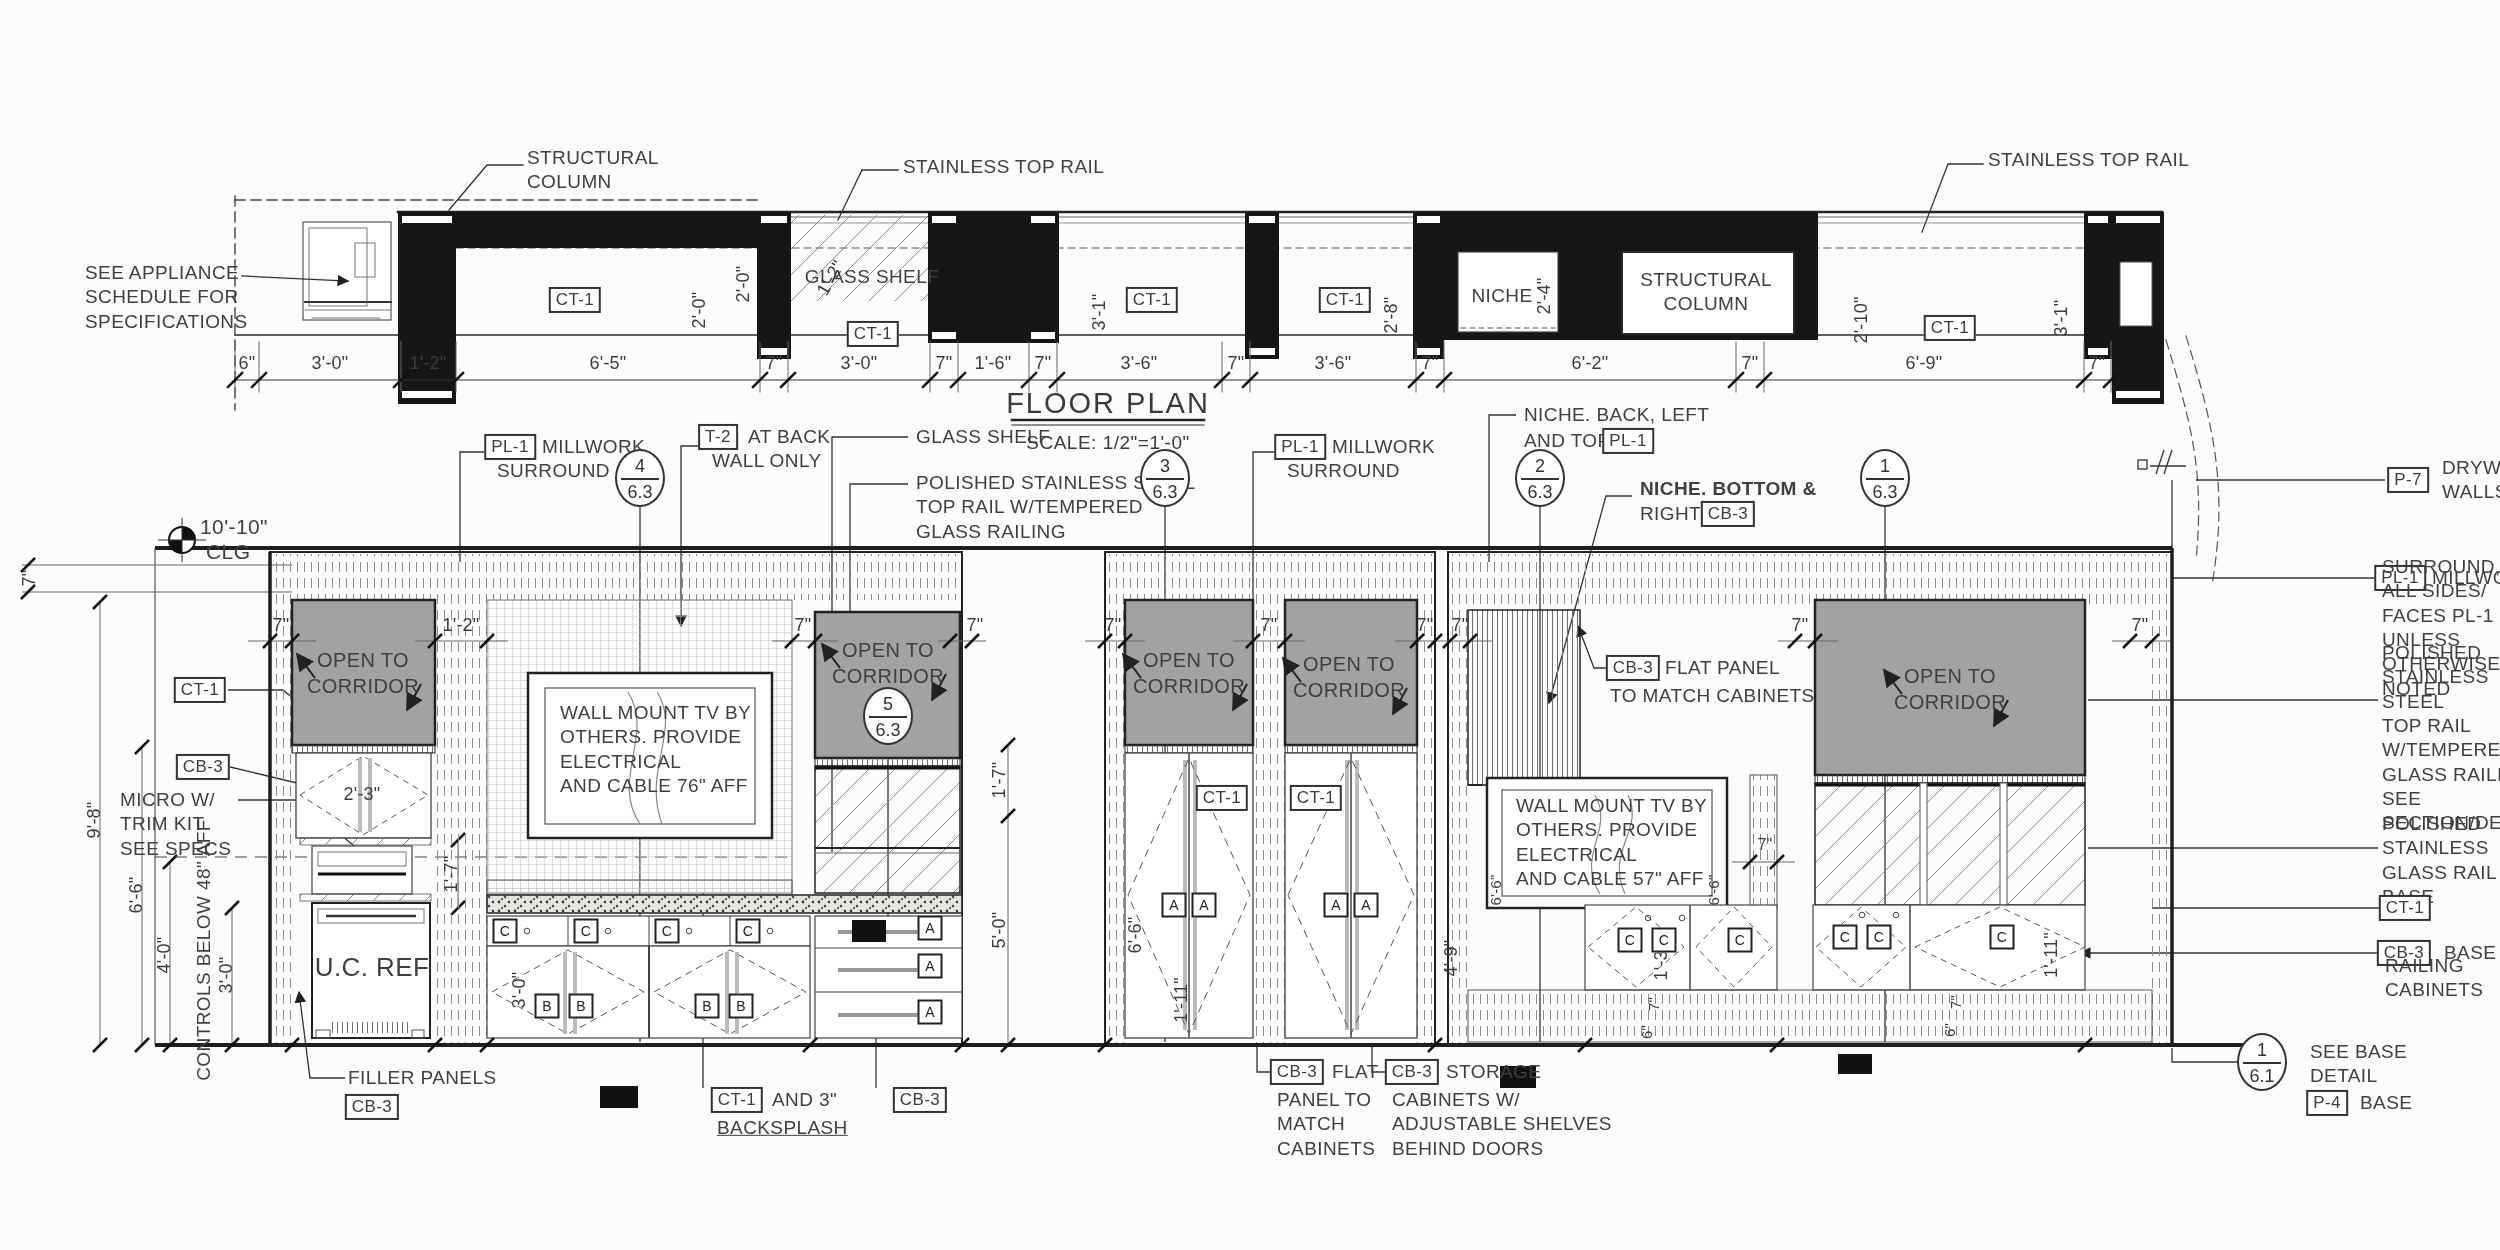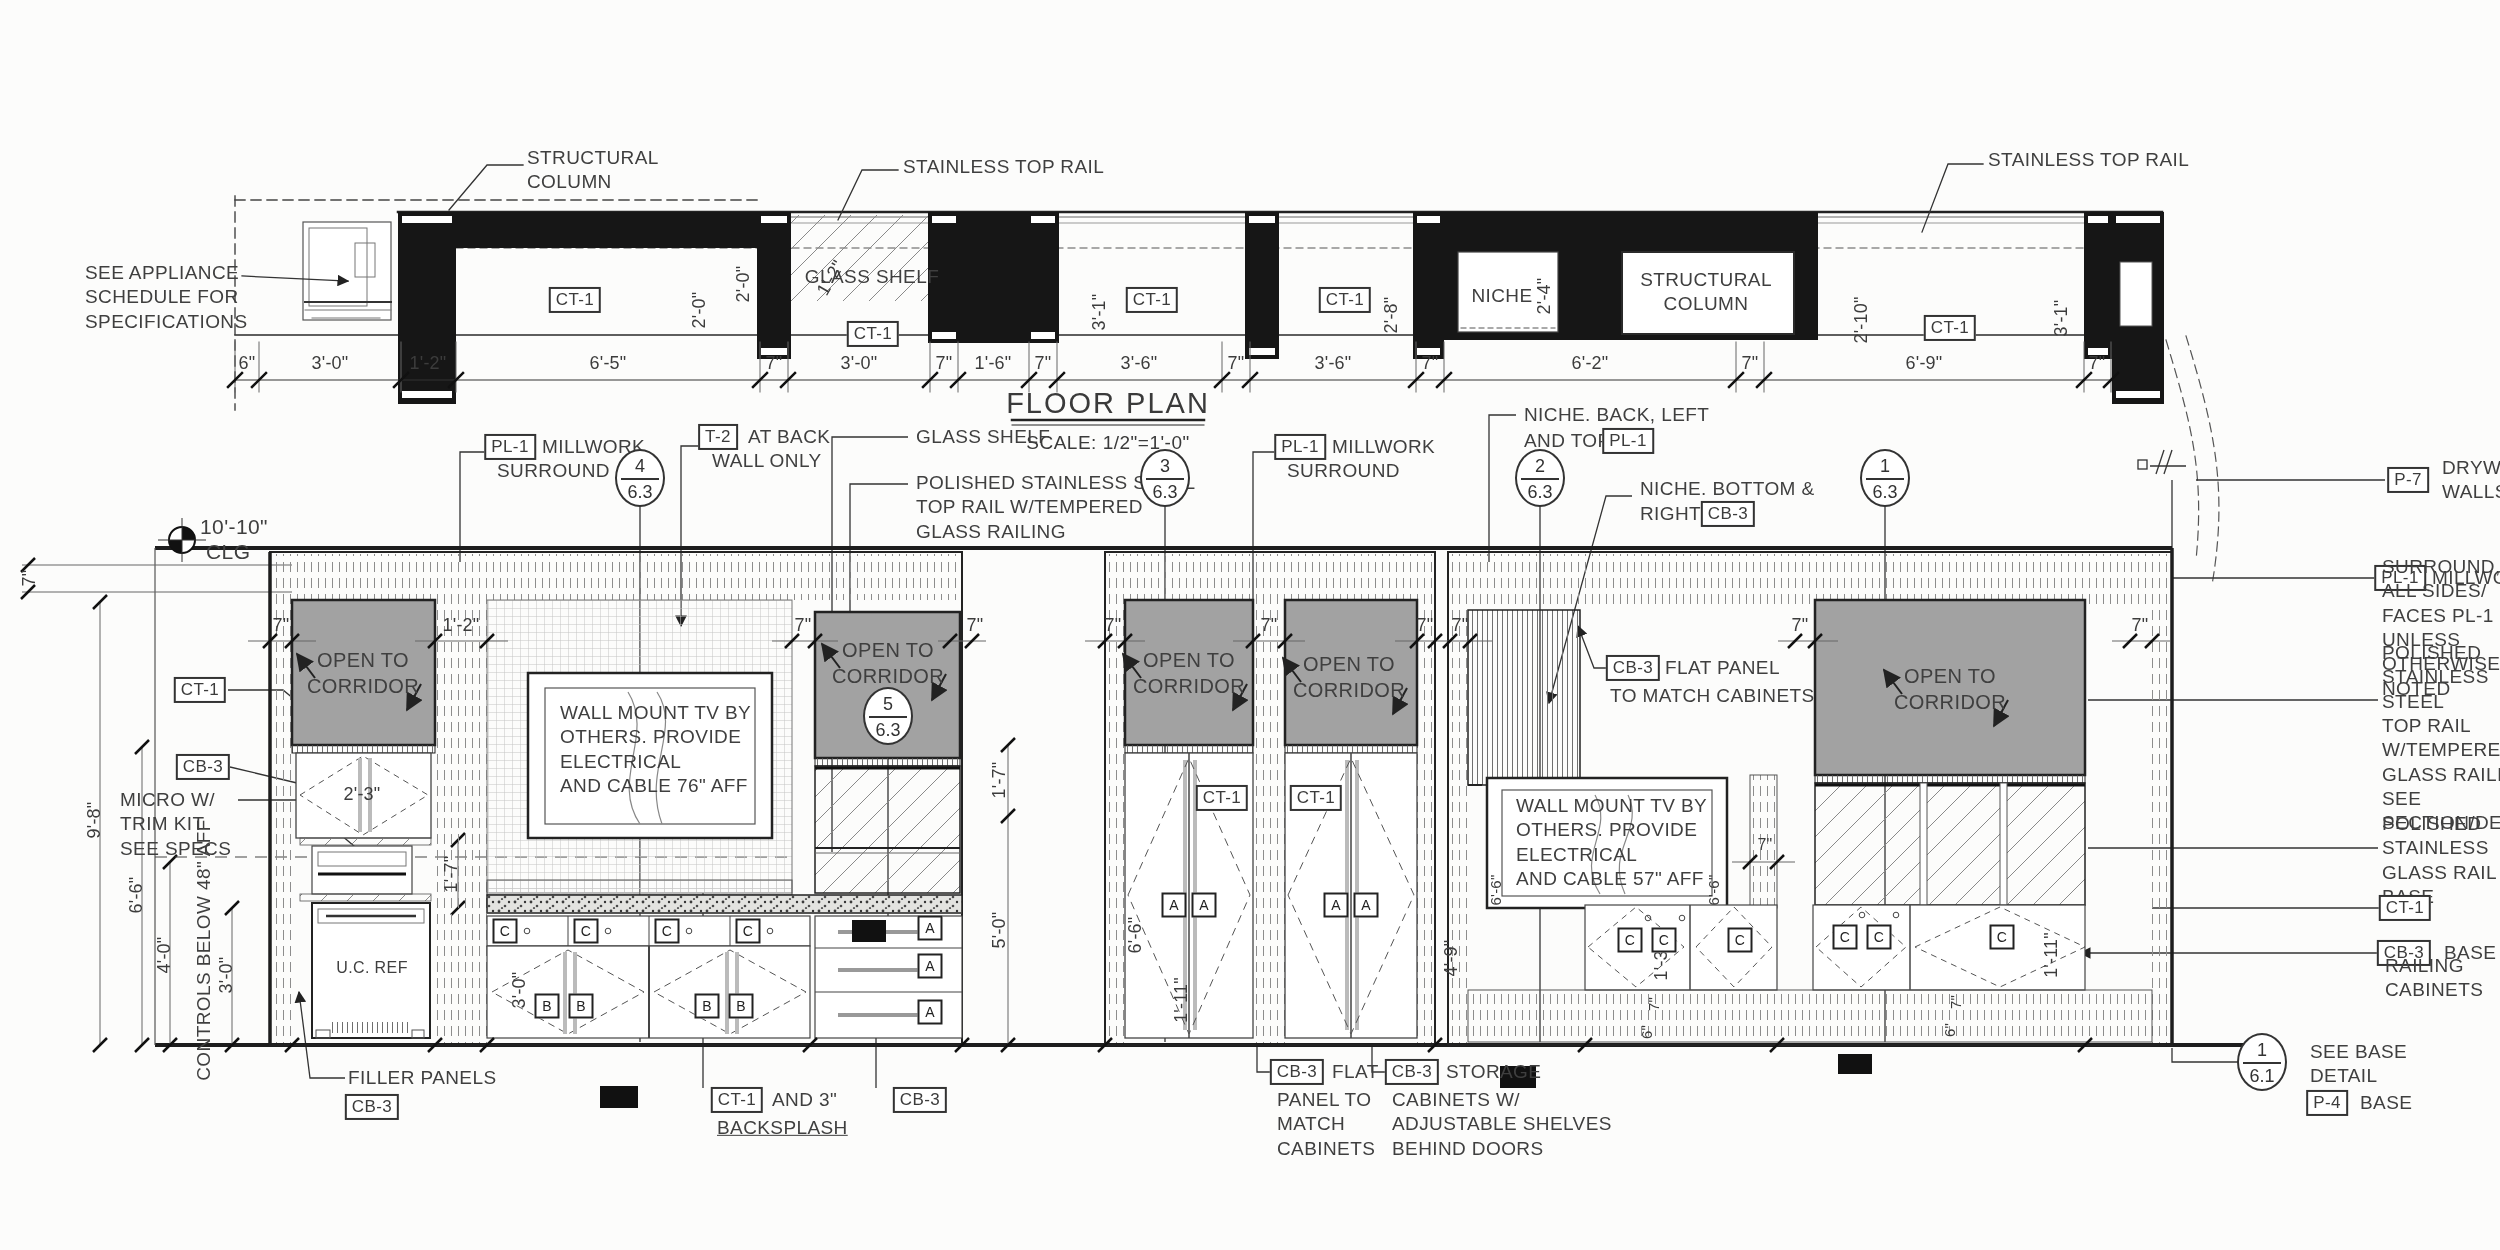--- a/index.html
+++ b/index.html
@@ -493,21 +493,21 @@
       <div class="ann as" style="left: 916px; top: 437px; transform: translate(0px, -50%);">GLASS SHELF</div>
       <div class="ann as" style="left: 916px; top: 507px; transform: translate(0px, -50%);">POLISHED STAINLESS STEEL
 TOP RAIL W/TEMPERED
 GLASS RAILING</div>
       <div class="ann ac tag" style="left: 1300px; top: 447px; transform: translate(-50%, -50%);">PL-1</div>
       <div class="ann as" style="left: 1332px; top: 447px; transform: translate(0px, -50%);">MILLWORK</div>
       <div class="ann as" style="left: 1287px; top: 471px; transform: translate(0px, -50%);">SURROUND</div>
       <div class="ann as" style="left: 1524px; top: 415px; transform: translate(0px, -50%);">NICHE. BACK, LEFT</div>
       <div class="ann as" style="left: 1524px; top: 441px; transform: translate(0px, -50%);">AND TOP</div>
       <div class="ann ac tag" style="left: 1628px; top: 441px; transform: translate(-50%, -50%);">PL-1</div>
-      <div class="ann as" style="left: 1640px; top: 489px; transform: translate(0px, -50%);">NICHE. BOTTOM &amp;</div>
+      <div class="ann as" style="left: 1640px; top: 489px; transform: translate(0px, -50%); font-weight: bold;">NICHE. BOTTOM &amp;</div>
       <div class="ann as" style="left: 1640px; top: 514px; transform: translate(0px, -50%);">RIGHT SIDE</div>
       <div class="ann ac tag" style="left: 1728px; top: 514px; transform: translate(-50%, -50%);">CB-3</div>
       <div class="ann ac tag" style="left: 2408px; top: 480px; transform: translate(-50%, -50%);">P-7</div>
       <div class="ann as" style="left: 2442px; top: 480px; transform: translate(0px, -50%);">DRYWALL WALLS</div>
       <div class="ann ac tag" style="left: 2400px; top: 578px; transform: translate(-50%, -50%);">PL-1</div>
       <div class="ann as" style="left: 2432px; top: 578px; transform: translate(0px, -50%);">MILLWORK</div>
       <div class="ann as" style="left: 2382px; top: 628px; transform: translate(0px, -50%);">SURROUND, ALL SIDES/
 FACES PL-1  UNLESS
 OTHERWISE NOTED</div>
       <div class="ann as" style="left: 2382px; top: 738px; transform: translate(0px, -50%);">POLISHED STAINLESS STEEL
@@ -550,21 +550,21 @@
       <div class="ann ac" style="left: 1950px; top: 690px; transform: translate(-50%, -50%); font-size: 20px;">OPEN TO
 CORRIDOR</div>
       <div class="ann as" style="left: 560px; top: 750px; transform: translate(0px, -50%);">WALL MOUNT TV BY
 OTHERS. PROVIDE
 ELECTRICAL
 AND CABLE 76" AFF</div>
       <div class="ann as" style="left: 1516px; top: 843px; transform: translate(0px, -50%);">WALL MOUNT TV BY
 OTHERS. PROVIDE
 ELECTRICAL
 AND CABLE 57" AFF</div>
-      <div class="ann ac" style="left: 372px; top: 968px; transform: translate(-50%, -50%); font-size: 16px;">U.C. REF</div>
+      <div class="ann ac" style="left: 372px; top: 968px; transform: translate(-50%, -50%); font-size: 26px;">U.C. REF</div>
       <div class="ann ac tag" style="left: 1633px; top: 668px; transform: translate(-50%, -50%);">CB-3</div>
       <div class="ann as" style="left: 1665px; top: 668px; transform: translate(0px, -50%);">FLAT PANEL</div>
       <div class="ann as" style="left: 1610px; top: 696px; transform: translate(0px, -50%);">TO MATCH CABINETS</div>
       <div class="ann ac tag" style="left: 1297px; top: 1072px; transform: translate(-50%, -50%);">CB-3</div>
       <div class="ann as" style="left: 1332px; top: 1072px; transform: translate(0px, -50%);">FLAT</div>
       <div class="ann as" style="left: 1277px; top: 1124px; transform: translate(0px, -50%);">PANEL TO
 MATCH
 CABINETS</div>
       <div class="ann ac tag" style="left: 1412px; top: 1072px; transform: translate(-50%, -50%);">CB-3</div>
       <div class="ann as" style="left: 1446px; top: 1072px; transform: translate(0px, -50%);">STORAGE</div>

